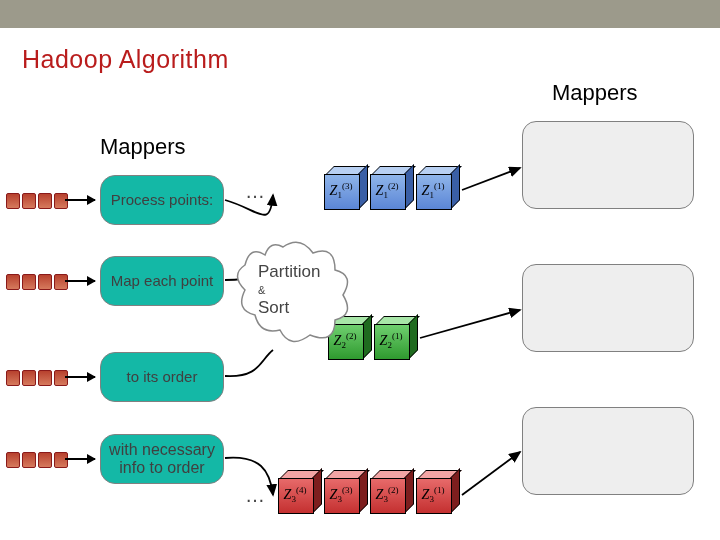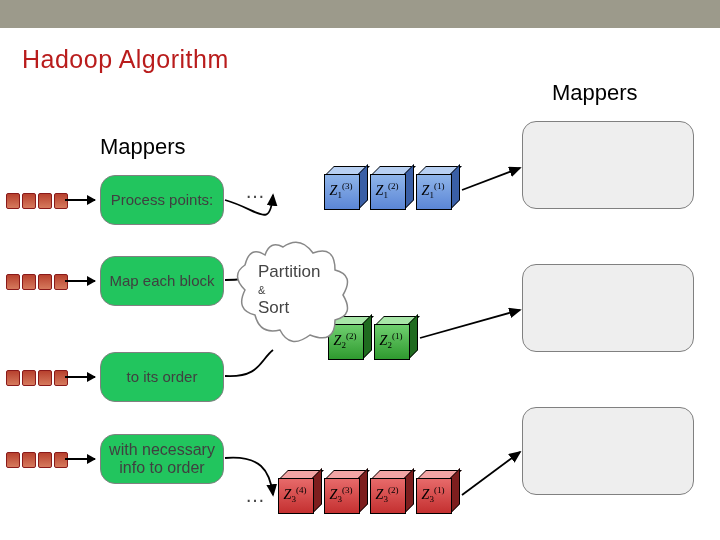--- a/index.html
+++ b/index.html
@@ -1,20 +1,20 @@
 <!DOCTYPE html>
 <html><head>
 <meta charset="utf-8">
 <style>
   body{margin:0;font-family:Arial,Helvetica,sans-serif;background:#fff}
   .slide{position:relative;width:720px;height:540px;overflow:hidden}
   .topbar{position:absolute;left:0;top:0;width:720px;height:28px;background:#9c9a8b}
   .title{position:absolute;left:22px;top:45px;font-size:25px;color:#b91c1c;letter-spacing:.5px}
   .sect{position:absolute;font-size:22px;color:#000}
-  .mapbox{position:absolute;width:122px;height:48px;border:1.5px solid #808080;border-radius:15px;background:#22c55e;display:flex;align-items:center;justify-content:center;text-align:center;font-size:15px;color:#404040;line-height:1.15}
+  .mapbox{position:absolute;width:122px;height:48px;border:1.5px solid #808080;border-radius:15px;background:#14b8a6;display:flex;align-items:center;justify-content:center;text-align:center;font-size:15px;color:#404040;line-height:1.15}
   .redbox{position:absolute;width:170px;height:86px;border:1.5px solid #808080;border-radius:14px;background:#eee}
   .dotcluster{position:absolute;display:flex;gap:2px}
   .dot{width:12px;height:14px;border:1px solid #8a1a1a;border-radius:2px;background:linear-gradient(#b7412e,#d67a5d)}
   .arrow-r{position:absolute;width:30px;height:2px;background:#000}
   .arrow-r::after{content:"";position:absolute;right:-1px;top:-4px;border-left:9px solid #000;border-top:5px solid transparent;border-bottom:5px solid transparent}
   .dots{position:absolute;font-size:20px;color:#444;letter-spacing:3px}
   .cloud{position:absolute;color:#444;text-align:left;font-size:17px}
   .cloud .amp{font-size:11px;display:block;margin:2px 0}
   
   .cube{position:absolute;width:42px;height:42px}
@@ -57,21 +57,21 @@
     </div>
 
   <div class="dotcluster" style="left:6px;top:274px">
       <div class="dot"></div>
       <div class="dot"></div>
       <div class="dot"></div>
       <div class="dot"></div>
     </div>
   <div class="arrow-r" style="left:65px;top:280px"></div>
   <div class="mapbox" style="left:100px;top:256px">
-      <span>Map each block</span>
+      <span>Map each point</span>
     </div>
 
   <div class="dotcluster" style="left:6px;top:370px">
       <div class="dot"></div>
       <div class="dot"></div>
       <div class="dot"></div>
       <div class="dot"></div>
     </div>
   <div class="arrow-r" style="left:65px;top:376px"></div>
   <div class="mapbox" style="left:100px;top:352px">

